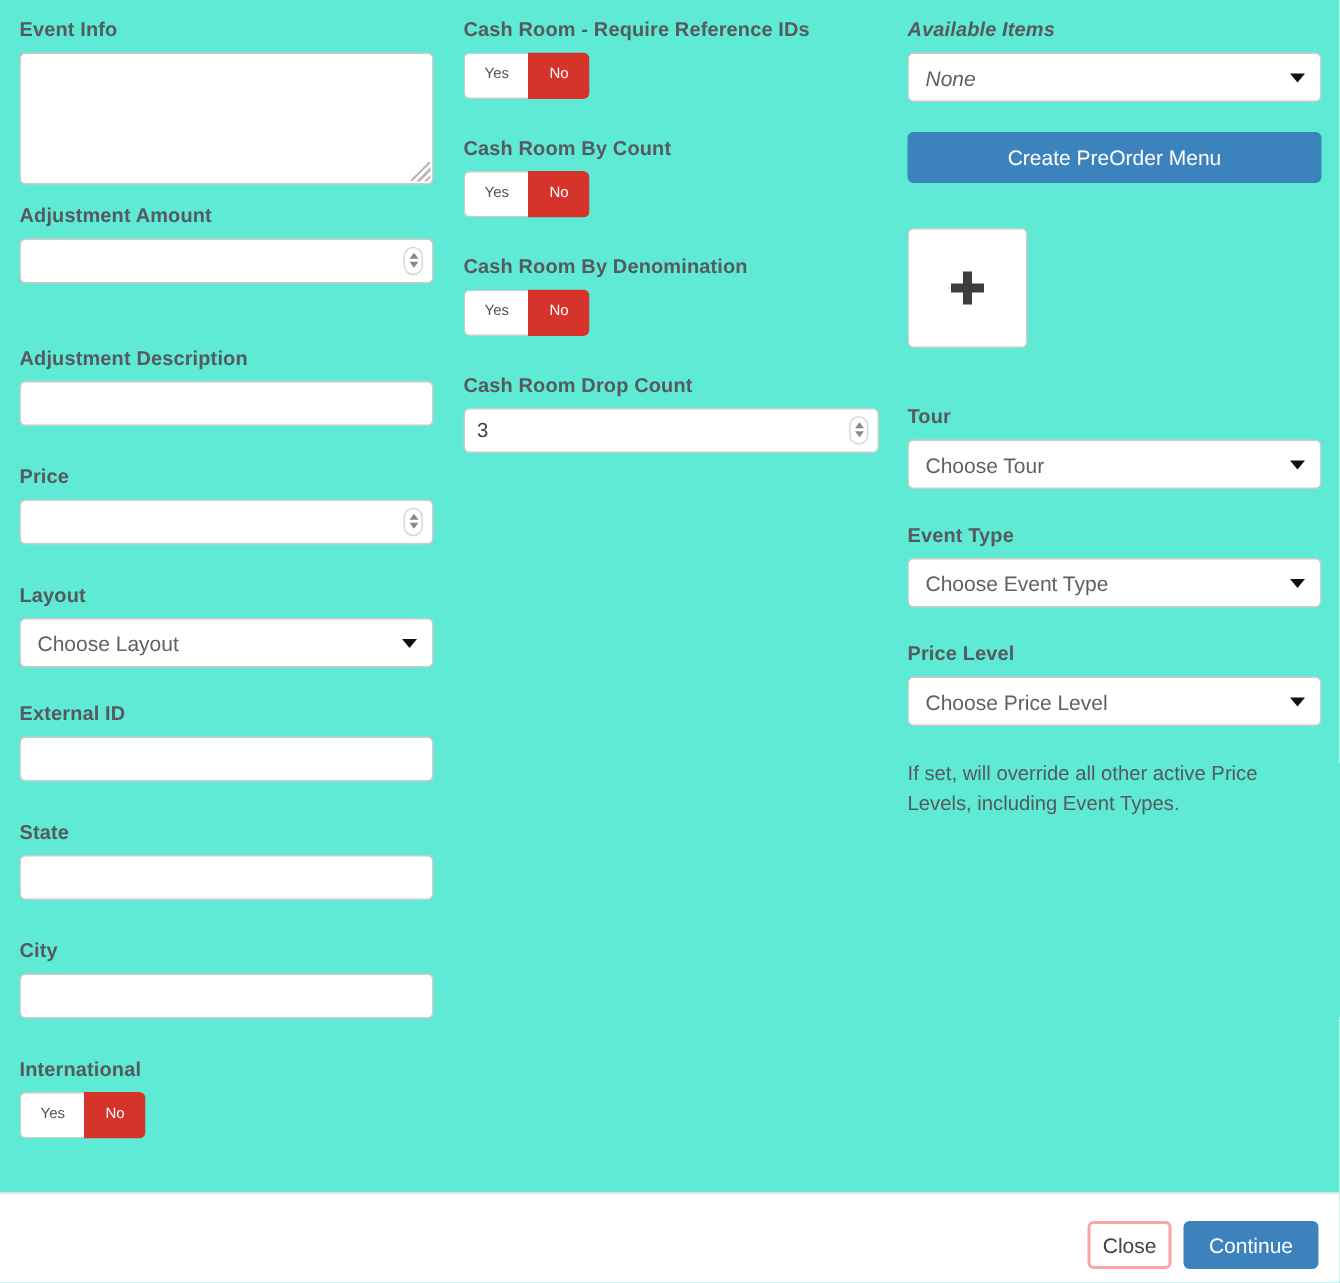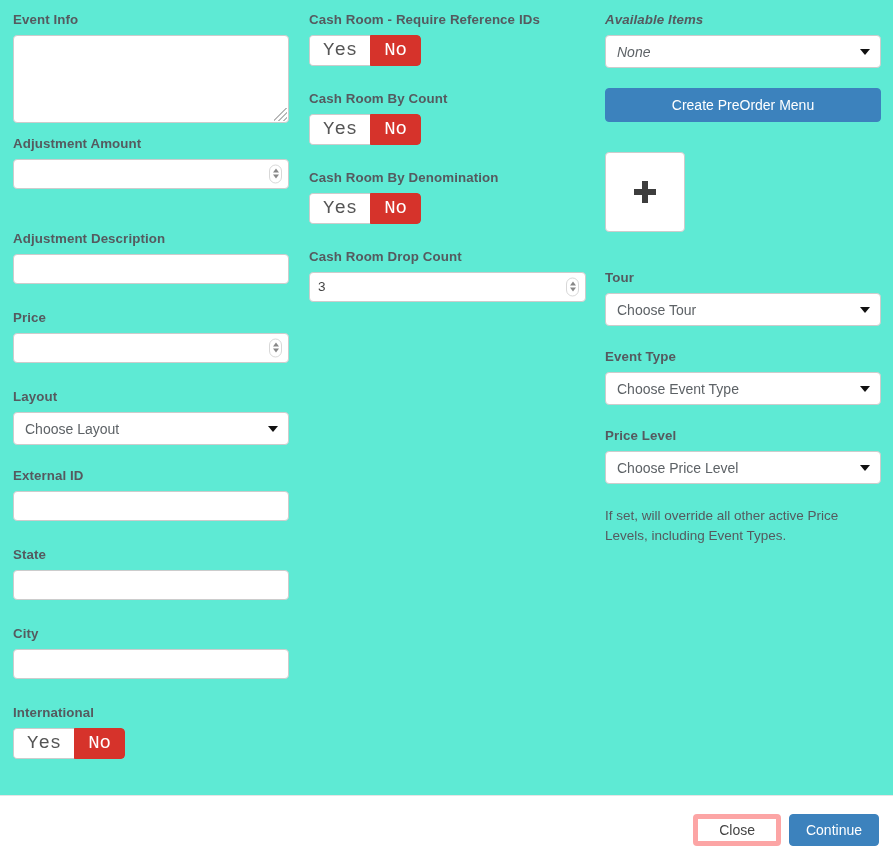--- a/index.html
+++ b/index.html
@@ -138,22 +138,22 @@
   }
 
   
   .toggle {
     display: inline-flex;
     border-radius: 4px;
     overflow: hidden;
     line-height: 1;
   }
   .toggle .opt {
-    font-size: 19px;
-    font-family: Liberation Mono, monospace;
+    font-size: 10px;
+    font-family: Liberation Sans, sans-serif;
     padding: 0 13px;
     height: 31px;
     display: flex;
     align-items: center;
     justify-content: center;
     cursor: pointer;
     user-select: none;
   }
   .toggle .opt.off {
     background: #fff;
@@ -189,24 +189,24 @@
   }
   .btn-footer-primary {
     height: 32px;
     padding: 0 16px;
     background: #3c82bd;
     color: #fff;
     border: 1px solid #3c82bd;
   }
   .btn-footer-default {
     height: 32px;
-    padding: 0 21px;
+    padding: 0 8px;
     background: #fff;
     color: #444;
-    border: 5px solid #fca5a5;
+    border: 2px solid #fca5a5;
   }
 
   
   .img-tile {
     width: 80px; height: 80px;
     border: 1px solid #ccc;
     border-radius: 4px;
     background: #fff;
     display: flex;
     align-items: center;

